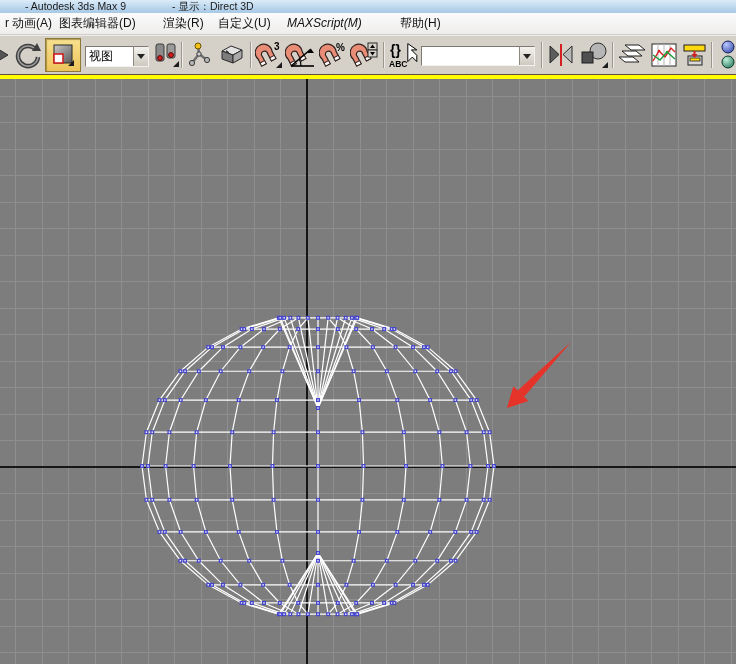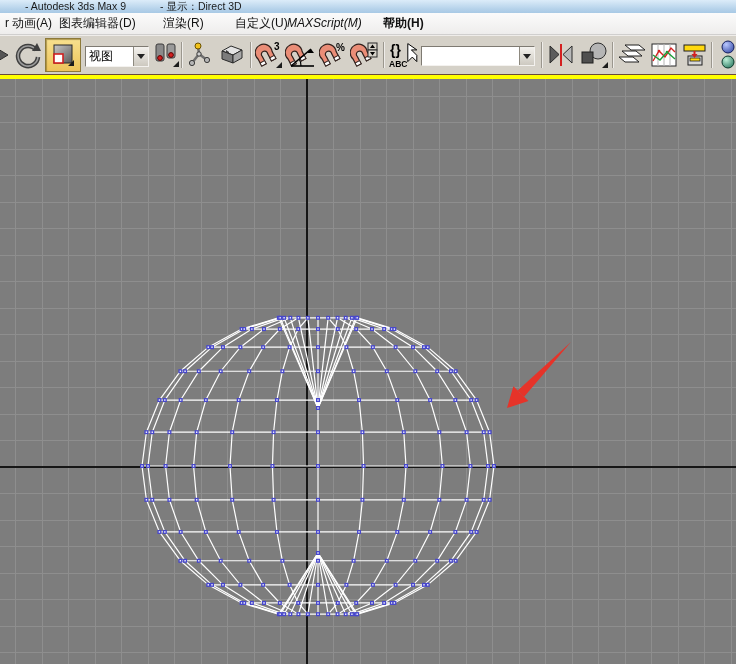--- a/index.html
+++ b/index.html
@@ -39,31 +39,31 @@
   .viewport { position:absolute; left:0; top:79px; width:736px; height:585px; background:#7d7d7d; }
   .viewport svg { position:absolute; left:0; top:0; }
 </style>
 </head>
 <body>
 
 <div id="stage">
 
   <div class="titlebar">
     <span style="left:25px">- Autodesk 3ds Max 9</span>
-    <span style="left:160px">- 显示：Direct 3D</span>
+    <span style="left:172px">- 显示：Direct 3D</span>
   </div>
 
   <div class="menubar">
       <span class="mitem" style="left: 1px;">r</span>
       <span class="mitem" style="left: 8px; text-align: right;">动画(A)</span>
       <span class="mitem" style="left: 55px;">图表编辑器(D)</span>
       <span class="mitem" style="left: 159px;">渲染(R)</span>
-      <span class="mitem" style="left: 231px;">自定义(U)</span>
+      <span class="mitem" style="left: 214px;">自定义(U)</span>
       <span class="mitem" style="left: 283px; font-style: italic;">MAXScript(M)</span>
-      <span class="mitem" style="left: 379px; font-weight: bold;">帮助(H)</span>
+      <span class="mitem" style="left: 396px;">帮助(H)</span>
     </div>
 
   <div class="toolbar">
 
     <div class="tbtn" style="left:-6px;width:16px">
       <svg width="16" height="16">
         <polygon points="4,2 14,8 4,14" fill="#555" stroke="#2e2e2e"></polygon>
       </svg>
     </div>
 

